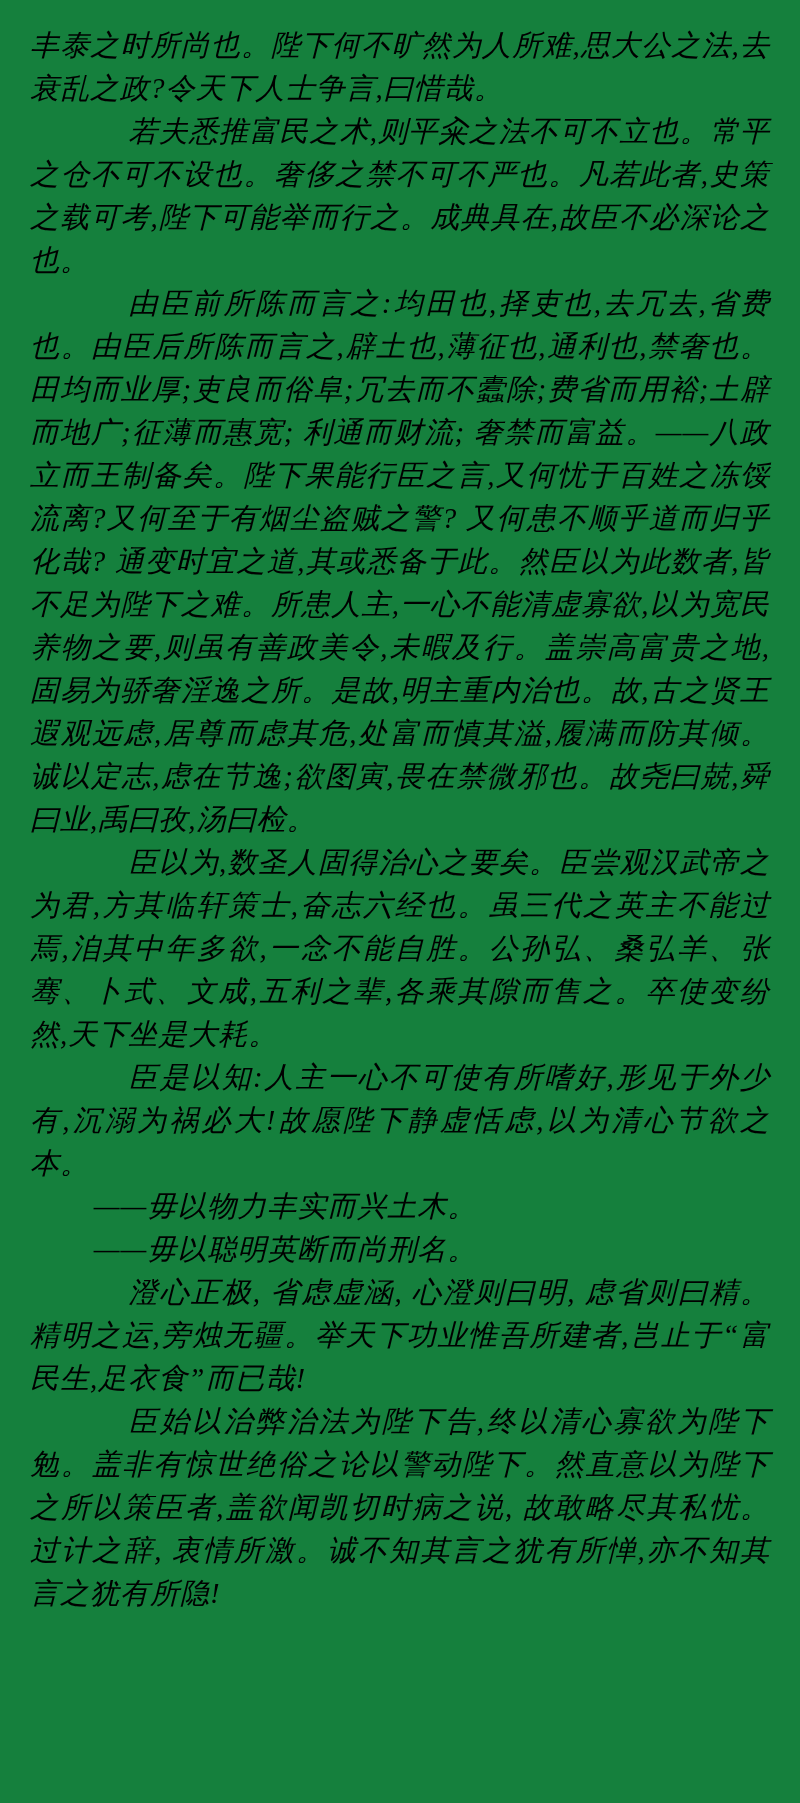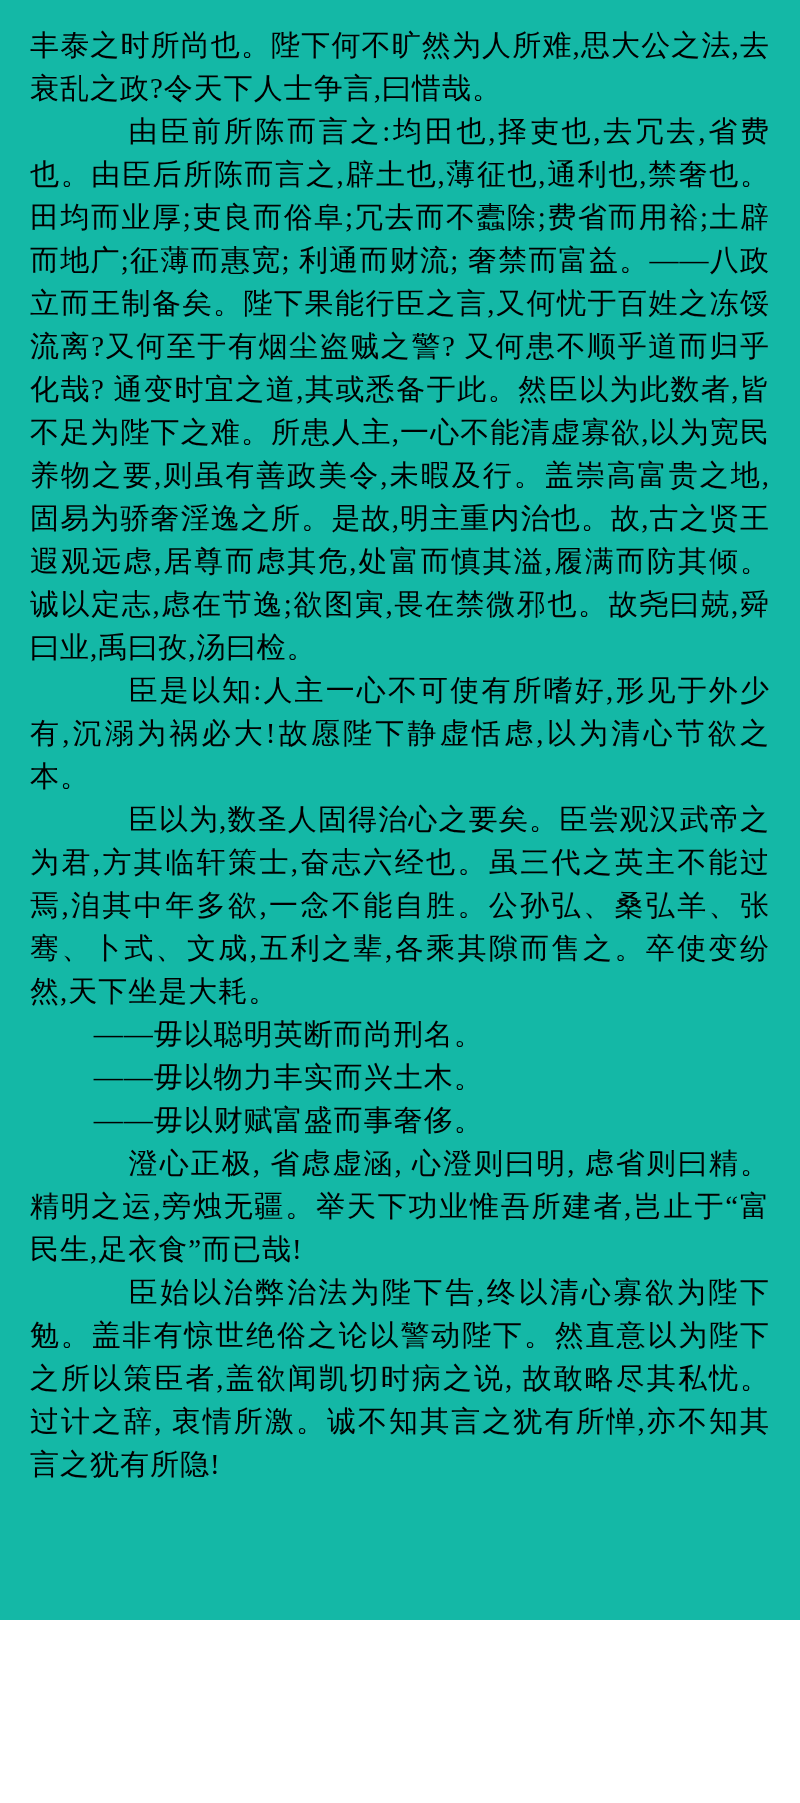--- a/index.html
+++ b/index.html
@@ -3,48 +3,49 @@
 <meta charset="utf-8">
 <style>
   html, body {
     margin: 0;
     padding: 0;
     background: #ffffff;
   }
   .page {
     position: relative;
     width: 800px;
-    height: 1620px;
+    height: 1803px;
     box-sizing: border-box;
-    background: #14b8a6;
+    background: #15803d;
     color: #000000;
     padding: 24px 30px 10px 30px;
     font-family: "Liberation Serif", "DejaVu Serif", serif;
     font-size: 29px;
     line-height: 43px;
     overflow: hidden;
+    font-style: italic;
   }
   .page p {
     margin: 0;
     text-align: justify;
     letter-spacing: 1px;
     word-break: break-all;
   }
   .page p.continuation { text-indent: 0; }
   .page p.indent { text-indent: 3.4em; }
   .page p.dash { text-indent: 2.2em; }
 </style>
 </head>
 <body>
 
 <div class="page">
   <div id="text-block">
       <p class="continuation">丰泰之时所尚也。陛下何不旷然为人所难,思大公之法,去衰乱之政?令天下人士争言,曰惜哉。</p>
+      <p class="indent">若夫悉推富民之术,则平籴之法不可不立也。常平之仓不可不设也。奢侈之禁不可不严也。凡若此者,史策之载可考,陛下可能举而行之。成典具在,故臣不必深论之也。</p>
       <p class="indent">由臣前所陈而言之:均田也,择吏也,去冗去,省费也。由臣后所陈而言之,辟土也,薄征也,通利也,禁奢也。田均而业厚;吏良而俗阜;冗去而不蠹除;费省而用裕;土辟而地广;征薄而惠宽; 利通而财流; 奢禁而富益。——八政立而王制备矣。陛下果能行臣之言,又何忧于百姓之冻馁流离?又何至于有烟尘盗贼之警? 又何患不顺乎道而归乎化哉? 通变时宜之道,其或悉备于此。然臣以为此数者,皆不足为陛下之难。所患人主,一心不能清虚寡欲,以为宽民养物之要,则虽有善政美令,未暇及行。盖崇高富贵之地,固易为骄奢淫逸之所。是故,明主重内治也。故,古之贤王遐观远虑,居尊而虑其危,处富而慎其溢,履满而防其倾。诚以定志,虑在节逸;欲图寅,畏在禁微邪也。故尧曰兢,舜曰业,禹曰孜,汤曰检。</p>
+      <p class="indent">臣以为,数圣人固得治心之要矣。臣尝观汉武帝之为君,方其临轩策士,奋志六经也。虽三代之英主不能过焉,洎其中年多欲,一念不能自胜。公孙弘、桑弘羊、张骞、卜式、文成,五利之辈,各乘其隙而售之。卒使变纷然,天下坐是大耗。</p>
       <p class="indent">臣是以知:人主一心不可使有所嗜好,形见于外少有,沉溺为祸必大!故愿陛下静虚恬虑,以为清心节欲之本。</p>
-      <p class="indent">臣以为,数圣人固得治心之要矣。臣尝观汉武帝之为君,方其临轩策士,奋志六经也。虽三代之英主不能过焉,洎其中年多欲,一念不能自胜。公孙弘、桑弘羊、张骞、卜式、文成,五利之辈,各乘其隙而售之。卒使变纷然,天下坐是大耗。</p>
+      <p class="dash">——毋以物力丰实而兴土木。</p>
       <p class="dash">——毋以聪明英断而尚刑名。</p>
-      <p class="dash">——毋以物力丰实而兴土木。</p>
-      <p class="dash">——毋以财赋富盛而事奢侈。</p>
       <p class="indent">澄心正极, 省虑虚涵, 心澄则曰明, 虑省则曰精。 精明之运,旁烛无疆。举天下功业惟吾所建者,岂止于“富民生,足衣食”而已哉!</p>
       <p class="indent">臣始以治弊治法为陛下告,终以清心寡欲为陛下勉。盖非有惊世绝俗之论以警动陛下。然直意以为陛下之所以策臣者,盖欲闻凯切时病之说, 故敢略尽其私忧。过计之辞, 衷情所激。诚不知其言之犹有所惮,亦不知其言之犹有所隐!</p>
     </div>
 </div>
 
 </body></html>

